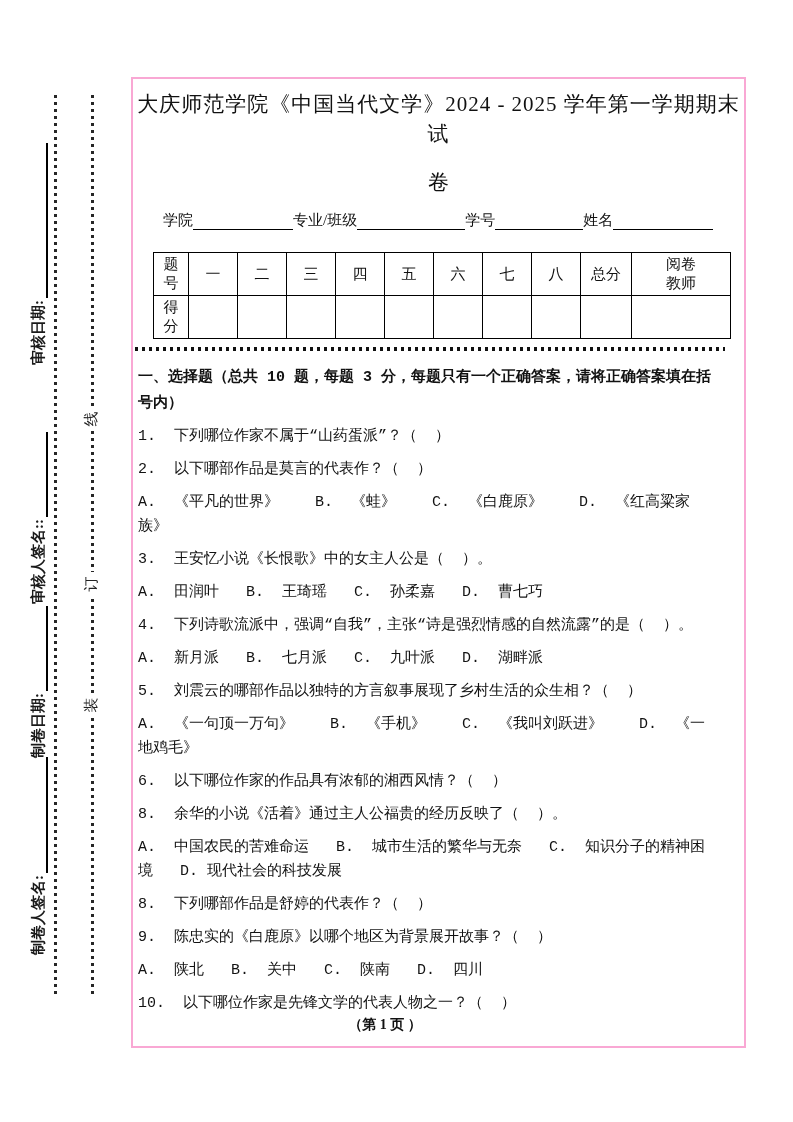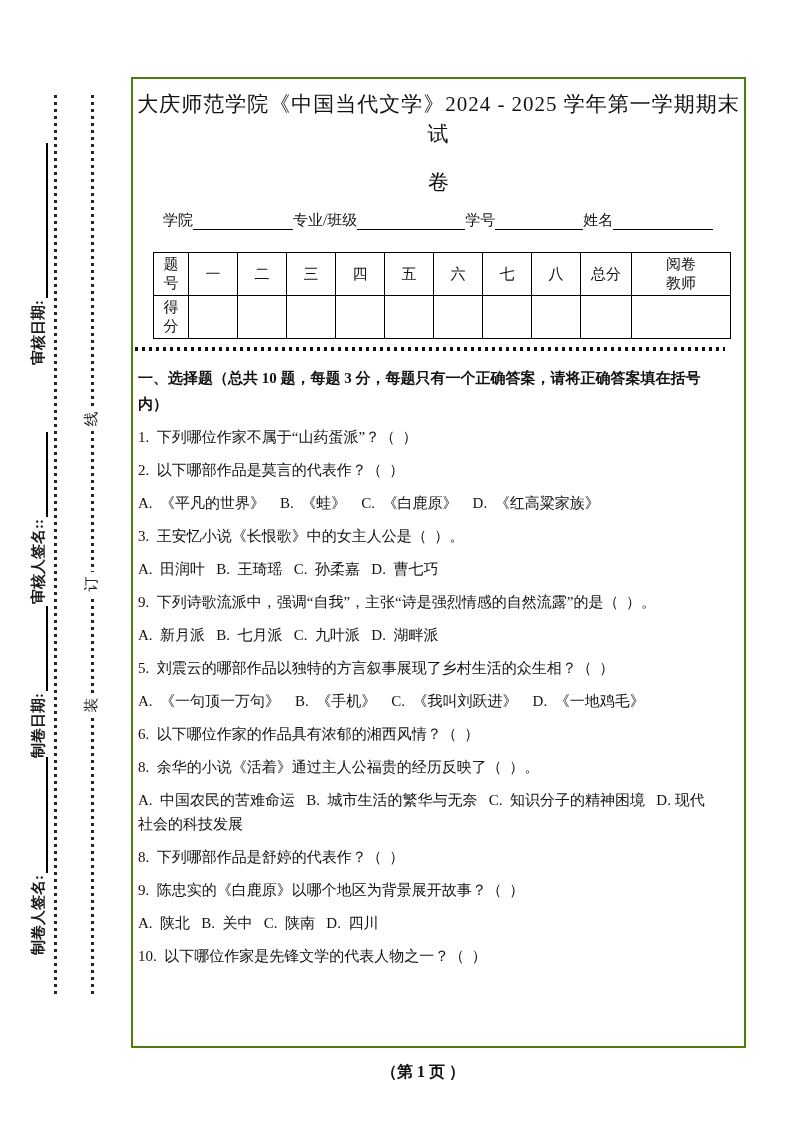--- a/index.html
+++ b/index.html
@@ -26,21 +26,21 @@
     position:absolute; left:27px; height:21px;
     display:flex; align-items:flex-end; white-space:nowrap;
     transform:rotate(-90deg); transform-origin:0 0;
     font-size:15px; font-weight:bold; color:#1a1a1a;
   }
   .margin-field .blank { flex:1; border-bottom:2px solid #000; height:100%; margin-left:2px; }
 
   
   .main-box {
     position:absolute; left:131px; top:77px; width:615px; height:971px;
-    border:2px solid #4d7c0f;
+    border:2px solid #f9a8d4;
   }
   .title { text-align:center; font-size:21px; letter-spacing:1px; margin-top:10px; line-height:30px; }
   .title2 { text-align:center; font-size:21px; margin-top:20px; line-height:26px; }
 
   .form-row {
     display:flex; align-items:flex-end; margin:16px 0 0 30px;
     font-size:15px; white-space:nowrap;text-align:center;
   }
   .form-row .blank { border-bottom:1.5px solid #000; height:18px; }
   .b1{width:100px;} .b2{width:108px;} .b3{width:88px;} .b4{width:100px;}
@@ -53,27 +53,27 @@
     font-size:15px; line-height:19px; white-space:pre-line; padding:0;
   }
   table.score tr { height:43px; }
   .c0{width:35px;} .cn{width:49px;} .cz{width:51px;} .cT{width:99px;}
 
   .dotted-sep {
     margin:8px 0 0 2px; width:590px; height:4px;
     background:repeating-linear-gradient(to right,#111 0 3.5px,transparent 3.5px 7px);
   }
 
-  .content { padding:14px 26px 0 5px; font-size:15px; color:#121212; }
+  .content { padding:14px 26px 0 5px; font-size:15px; color:#121212;font-family:Liberation Mono, monospace; }
   .content p { margin:0 0 9px 0; line-height:24px; white-space:pre-wrap; }
   p.heading { font-weight:bold; line-height:26px; margin-bottom:8px; }
 
   .page-footer {
-    position:absolute; left:305px; top:1062px; width:160px;
-    text-align:right; font-size:16px; font-weight:bold;
+    position:absolute; left:305px; top:1016px; width:160px;
+    text-align:center; font-size:14px; font-weight:bold;
   }
 </style>
 </head>
 <body>
 
 <div class="vdots l1"></div>
 <div class="vdots l2"></div>
 
 <span class="bind-char" style="top:408px">线</span>
 <span class="bind-char" style="top:573px">订</span>
@@ -149,21 +149,21 @@
   <div class="dotted-sep"></div>
 
   <div class="content">
     <p class="heading">一、选择题（总共 10 题，每题 3 分，每题只有一个正确答案，请将正确答案填在括号内）</p>
 
     <p>1.  下列哪位作家不属于“山药蛋派”？（  ）</p>
     <p>2.  以下哪部作品是莫言的代表作？（  ）</p>
     <p>A.  《平凡的世界》    B.  《蛙》    C.  《白鹿原》    D.  《红高粱家族》</p>
     <p>3.  王安忆小说《长恨歌》中的女主人公是（  ）。</p>
     <p>A.  田润叶   B.  王琦瑶   C.  孙柔嘉   D.  曹七巧</p>
-    <p>9.  下列诗歌流派中，强调“自我”，主张“诗是强烈情感的自然流露”的是（  ）。</p>
+    <p>4.  下列诗歌流派中，强调“自我”，主张“诗是强烈情感的自然流露”的是（  ）。</p>
     <p>A.  新月派   B.  七月派   C.  九叶派   D.  湖畔派</p>
     <p>5.  刘震云的哪部作品以独特的方言叙事展现了乡村生活的众生相？（  ）</p>
     <p>A.  《一句顶一万句》    B.  《手机》    C.  《我叫刘跃进》    D.  《一地鸡毛》</p>
     <p>6.  以下哪位作家的作品具有浓郁的湘西风情？（  ）</p>
     <p>8.  余华的小说《活着》通过主人公福贵的经历反映了（  ）。</p>
     <p>A.  中国农民的苦难命运   B.  城市生活的繁华与无奈   C.  知识分子的精神困境   D. 现代社会的科技发展</p>
     <p>8.  下列哪部作品是舒婷的代表作？（  ）</p>
     <p>9.  陈忠实的《白鹿原》以哪个地区为背景展开故事？（  ）</p>
     <p>A.  陕北   B.  关中   C.  陕南   D.  四川</p>
     <p>10.  以下哪位作家是先锋文学的代表人物之一？（  ）</p>

